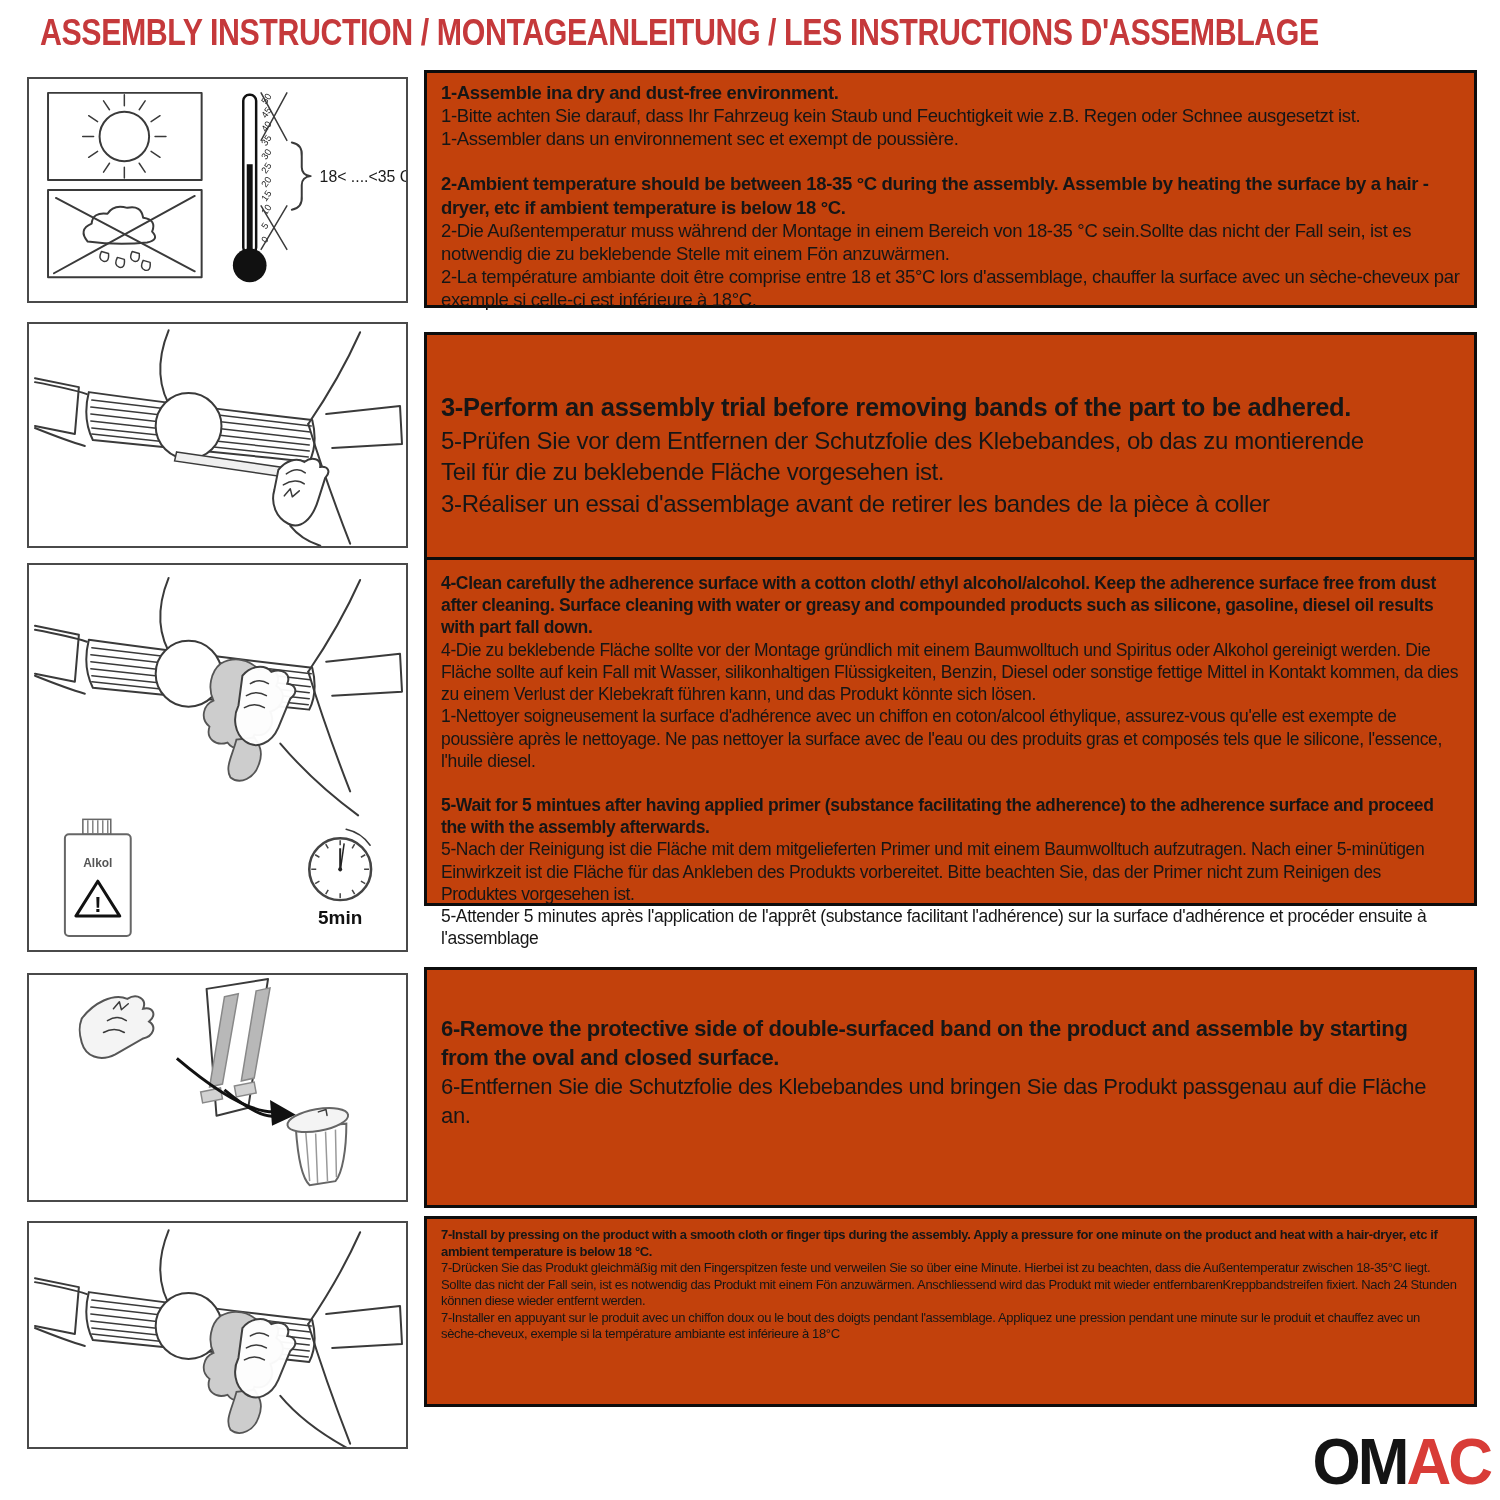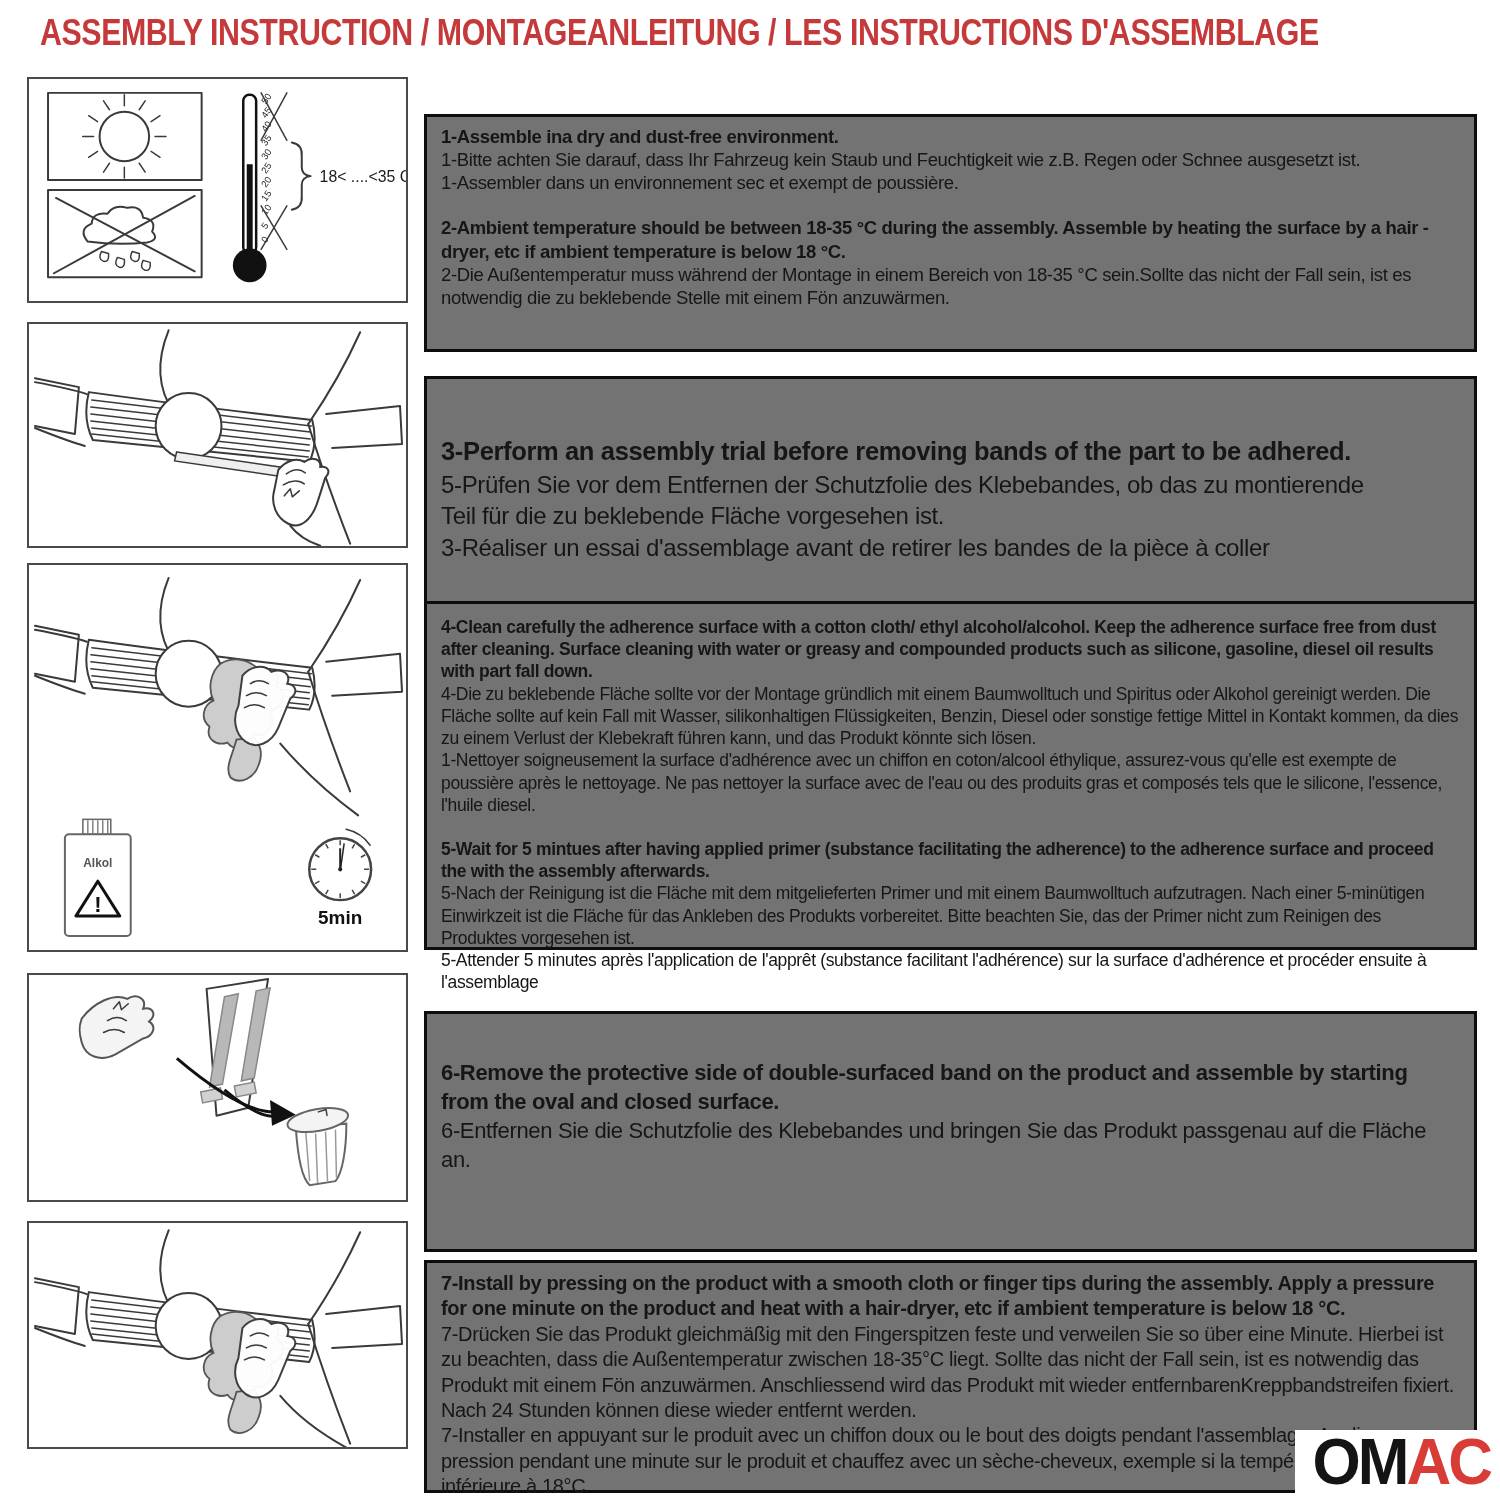--- a/index.html
+++ b/index.html
@@ -3,35 +3,35 @@
 <meta charset="utf-8">
 <style>
   html,body{margin:0;padding:0;background:#ffffff;}
   body{width:1500px;height:1500px;position:relative;font-family:"Liberation Sans",sans-serif;color:#161616;}
   .page{position:absolute;inset:0;overflow:hidden;}
 
   .title{position:absolute;left:40px;top:12px;width:1740px;font-size:37px;font-weight:bold;
          color:#c5393b;white-space:nowrap;transform:scaleX(.82);transform-origin:left top;letter-spacing:-.5px;}
 
   .illus-box{position:absolute;left:27px;width:381px;border:2px solid #4a4a4a;background:#fff;box-sizing:border-box;}
-  .text-box{position:absolute;left:424px;width:1053px;border:3px solid #0d0d0d;background:#737373;box-sizing:border-box;
-            padding:8px 14px 6px 14px;letter-spacing:-.35px;margin-top:44px;}
+  .text-box{position:absolute;left:424px;width:1053px;border:3px solid #0d0d0d;background:#c2410c;box-sizing:border-box;
+            padding:8px 14px 6px 14px;letter-spacing:-.35px;}
   .text-box p{margin:0;}
   .b{font-weight:bold;}
   .sp{margin-top:22px !important;}
 
   
   .ib1{top:77px;height:226px;}  .tb1{top:70px;height:238px;font-size:18.5px;line-height:1.25;}
   .ib2{top:322px;height:226px;} .tb2{top:332px;height:231px;font-size:24px;line-height:1.32;padding-top:56px;}
   .tb2 .b{font-size:25.5px;}
   .tb2 p{max-width:945px;}
   .ib3{top:563px;height:389px;} .tb3{top:557px;height:349px;font-size:17.5px;line-height:1.27;padding-top:12px;}
   .ib4{top:973px;height:229px;} .tb4{top:967px;height:241px;font-size:22px;line-height:1.32;padding-top:44px;}
   .tb4 p{max-width:1010px;}
-  .ib5{top:1221px;height:228px;} .tb5{top:1216px;height:233px;font-size:20px;line-height:1.27;}
+  .ib5{top:1221px;height:228px;} .tb5{top:1216px;height:191px;font-size:13px;line-height:1.27;}
 
   svg{display:block;width:100%;height:100%;}
   .ln{fill:none;stroke:#3a3a3a;stroke-width:2;stroke-linecap:round;stroke-linejoin:round;}
   .thin{stroke-width:1.5;}
   .tick{font-size:9.5px;fill:#1a1a1a;font-family:"Liberation Sans",sans-serif;}
 
   .logo{position:absolute;top:1430px;right:8px;background:#fff;padding:0 2px 4px 18px;
         font-size:62px;font-weight:bold;letter-spacing:-3px;line-height:1;transform:scaleY(1.04);transform-origin:right top;}
   .logo .lb{color:#141414;}
   .logo .lr{color:#d83c37;}
@@ -79,20 +79,21 @@
       <path class="ln" d="M264,64 Q275,66 274,78 L274,89 Q274,97 283,98 Q274,99 274,107 L274,118 Q275,130 264,132"></path>
       <text x="292" y="104" font-size="16" fill="#1a1a1a">18&lt; ....&lt;35 C</text>
     </svg>
   </div>
   <div class="text-box tb1">
     <p class="b">1-Assemble ina dry and dust-free environment.</p>
     <p>1-Bitte achten Sie darauf, dass Ihr Fahrzeug kein Staub und Feuchtigkeit wie z.B. Regen oder Schnee ausgesetzt ist.</p>
     <p>1-Assembler dans un environnement sec et exempt de poussière.</p>
     <p class="b sp">2-Ambient temperature should be between 18-35 °C  during the assembly. Assemble by heating the surface by a hair -dryer, etc if ambient temperature is below 18 °C.</p>
     <p>2-Die Außentemperatur muss während der Montage in einem Bereich von 18-35 °C  sein.Sollte das nicht der Fall sein, ist es notwendig die zu beklebende Stelle mit einem Fön anzuwärmen.</p>
+    <p>2-La température ambiante doit être comprise entre 18 et 35°C lors d'assemblage, chauffer la surface avec un sèche-cheveux par exemple si celle-ci est inférieure à 18°C.</p>
   </div>
 
   <div class="illus-box ib2">
     <svg viewBox="0 0 378 222">
       <path class="ln" d="M140,6 C127,38 130,66 145,88"></path>
       <path class="ln" d="M332,8 C315,46 295,78 280,100"></path>
       <path class="ln" d="M280,100 C294,146 308,184 322,220"></path>
       <path class="ln" d="M6,58 C28,62 46,66 58,70 M6,104 C26,112 42,118 56,122"></path>
       <path class="ln" d="M6,54 L50,63 L46,110 L6,102"></path>
       <path class="ln" d="M298,90 L372,82 L374,120 L304,124"></path>

